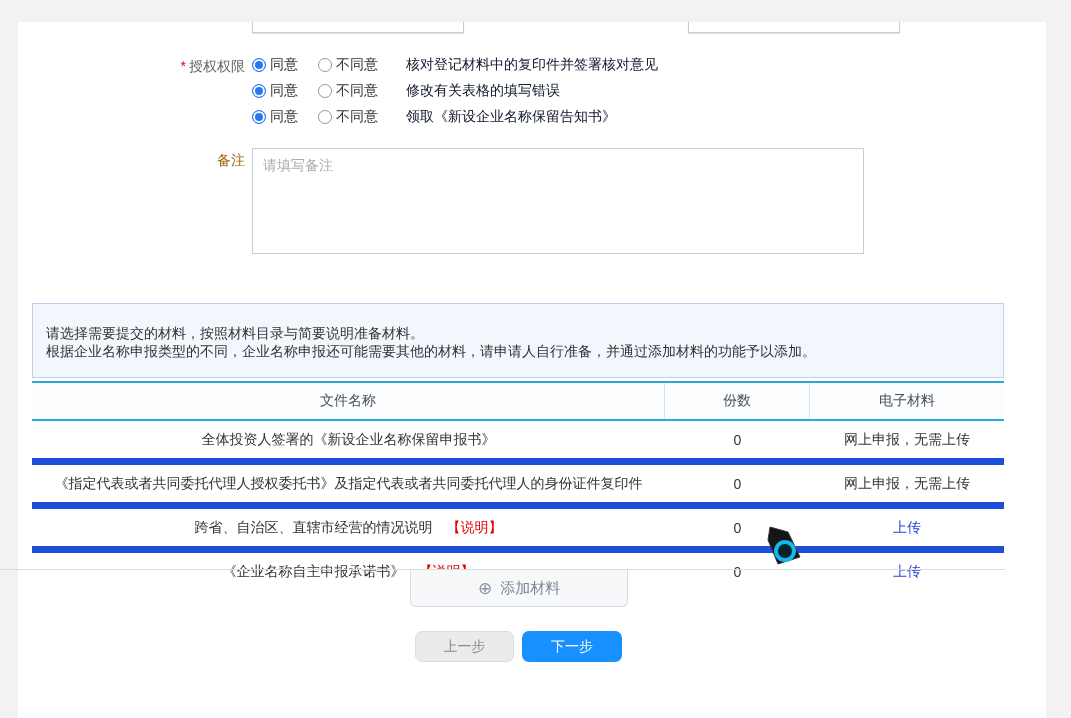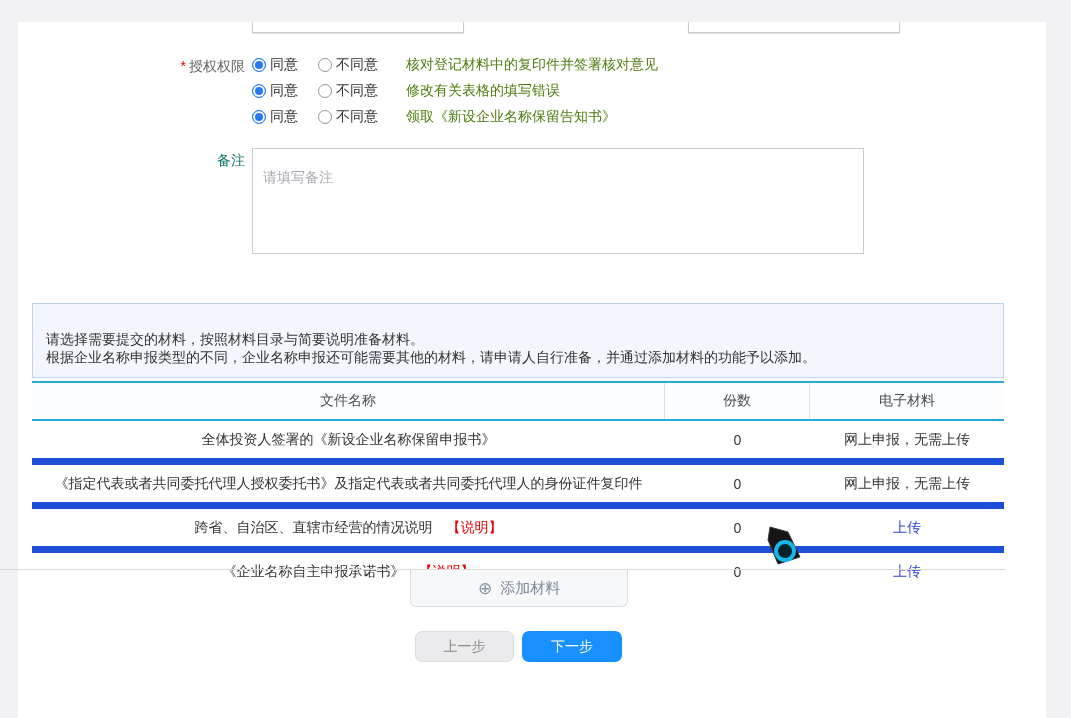--- a/index.html
+++ b/index.html
@@ -18,32 +18,32 @@
   .sliver2{left:670px;width:212px;}
 
   
   .auth-label{position:absolute;left:120px;top:36px;width:107px;text-align:right;color:#606266;}
   .req{color:#e60000;margin-right:3px;}
   .auth-row{position:absolute;left:234px;height:20px;display:flex;align-items:center;white-space:nowrap;}
   .radio-group{display:flex;align-items:center;margin-right:20px;cursor:pointer;}
   .radio{width:14px;height:14px;border-radius:50%;box-sizing:border-box;margin-right:4px;flex:none;}
   .radio.checked{background:#2878ef;border:1px solid #2878ef;box-shadow:inset 0 0 0 2px #fff;}
   .radio.unchecked{background:#fff;border:1px solid #93969c;}
-  .auth-desc{margin-left:8px;color:#4d7c0f;}
+  .auth-desc{margin-left:8px;color:#0f172a;}
 
   
-  .remarks-label{position:absolute;left:130px;top:130px;width:97px;text-align:right;color:#0f766e;}
+  .remarks-label{position:absolute;left:130px;top:130px;width:97px;text-align:right;color:#a16207;}
   .remarks-area{position:absolute;left:234px;top:126px;width:612px;height:106px;
-    border:1px solid #c9ccd4;box-sizing:border-box;resize:none;padding:20px 10px;
+    border:1px solid #c9ccd4;box-sizing:border-box;resize:none;padding:8px 10px;
     font-family:Liberation Serif, serif;font-size:14px;color:#be185d;outline:none;}
   .remarks-area::placeholder{color:#a8abb2;}
 
   
   .notice{position:absolute;left:14px;top:281px;width:972px;height:75px;box-sizing:border-box;
-    background:#f3f6fc;border:1px solid #bed2ea;padding:27px 13px;
+    background:#f3f6fc;border:1px solid #bed2ea;padding:21px 13px;
     display:flex;flex-direction:column;justify-content:space-between;color:#333;}
 
   
   .mtable{position:absolute;left:14px;top:359px;width:972px;}
   .thead{display:flex;align-items:flex-end;height:36px;background:#fbfdff;
     border-top:2px solid #2aa7e1;border-bottom:2px solid #2aa7e1;color:#4a4f57;}
   .th{text-align:center;box-sizing:border-box;height:100%;display:flex;align-items:center;justify-content:center;}
   .c1{width:633px;}
   .c2{width:145px;}
   .c3{flex:1;}

